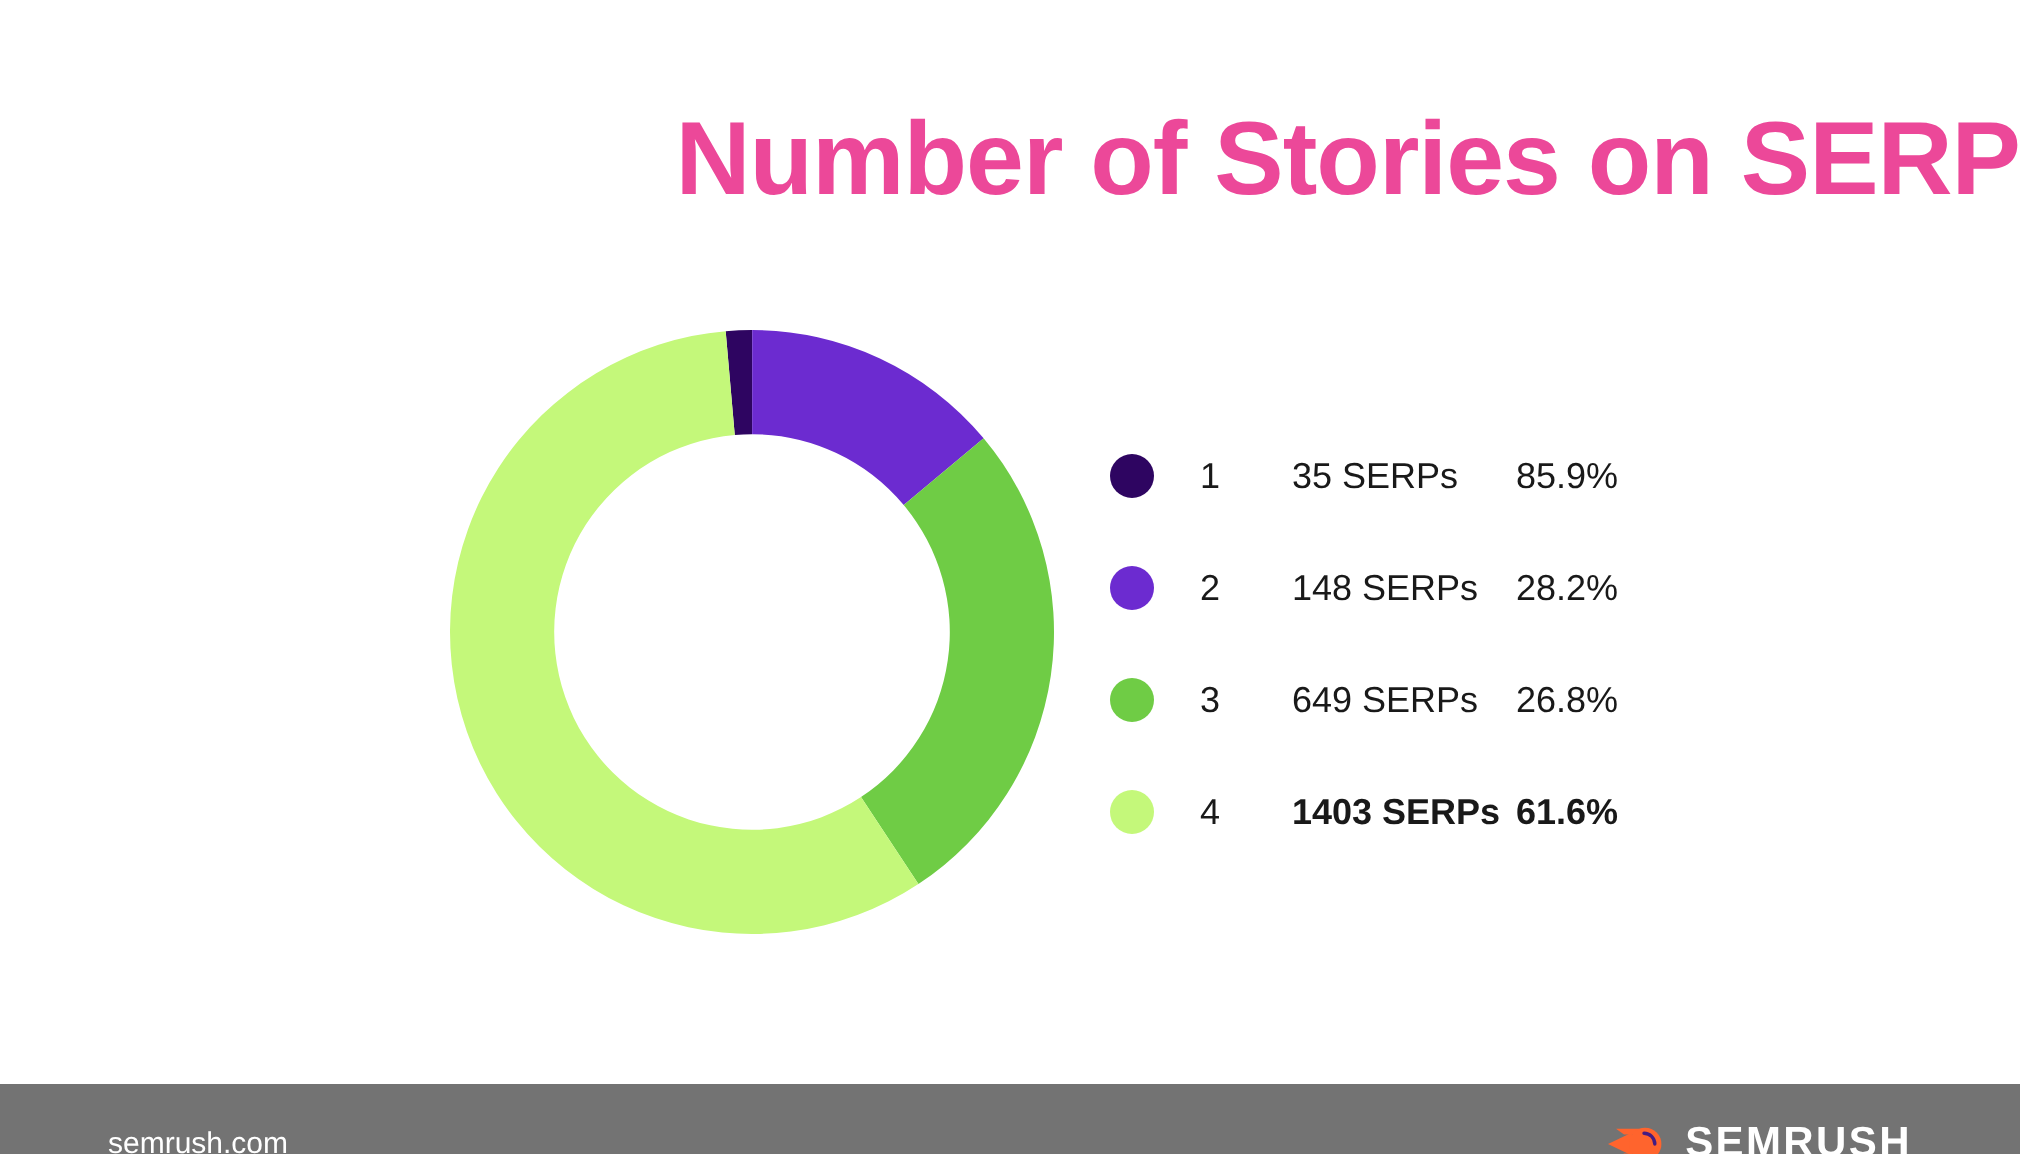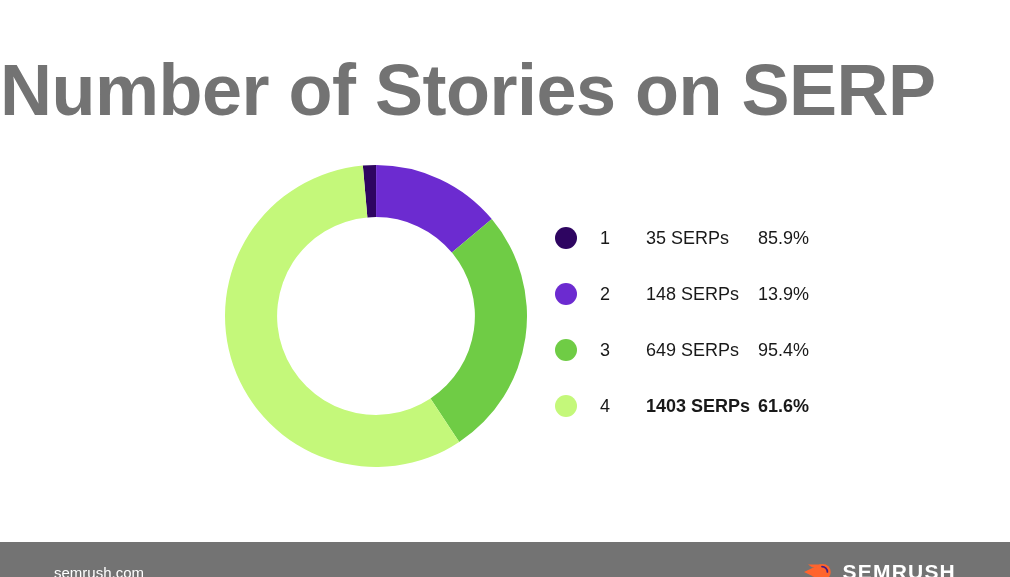--- a/index.html
+++ b/index.html
@@ -18,25 +18,25 @@
     background: #ffffff;
     overflow: hidden;
   }
 
   
   .chart-title {
     position: absolute;
     left: 0;
     top: 52px;
     width: 1010px;
-    text-align: left;
-    font-size: 72px;
+    text-align: right;
+    font-size: 52px;
     font-weight: 700;
     letter-spacing: -0.5px;
-    color: #737373;
+    color: #ec4899;
     line-height: 1.08;
     white-space: nowrap;
   }
 
   
   .donut-wrap {
     position: absolute;
     left: 225px;
     top: 165px;
     width: 302px;
@@ -160,27 +160,27 @@
       <div class="legend-row">
         <span class="legend-dot" style="background: rgb(46, 5, 97);"></span>
         <span class="legend-index">1</span>
         <span class="legend-value">35 SERPs</span>
         <span class="legend-pct">85.9%</span>
       </div>
       <div class="legend-row">
         <span class="legend-dot" style="background: rgb(108, 43, 208);"></span>
         <span class="legend-index">2</span>
         <span class="legend-value">148 SERPs</span>
-        <span class="legend-pct">13.9%</span>
+        <span class="legend-pct">28.2%</span>
       </div>
       <div class="legend-row">
         <span class="legend-dot" style="background: rgb(111, 204, 69);"></span>
         <span class="legend-index">3</span>
         <span class="legend-value">649 SERPs</span>
-        <span class="legend-pct">95.4%</span>
+        <span class="legend-pct">26.8%</span>
       </div>
       <div class="legend-row is-highlighted">
         <span class="legend-dot" style="background: rgb(196, 248, 122);"></span>
         <span class="legend-index">4</span>
         <span class="legend-value">1403 SERPs</span>
         <span class="legend-pct">61.6%</span>
       </div>
     </div>
 
   <div class="footer">

